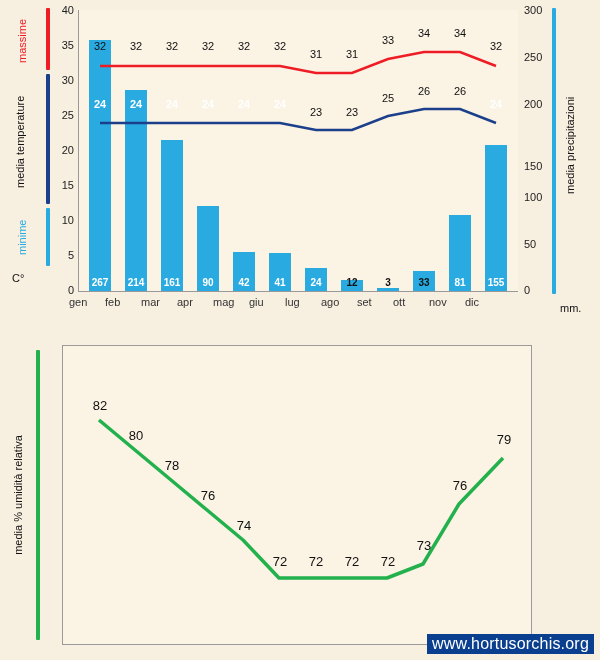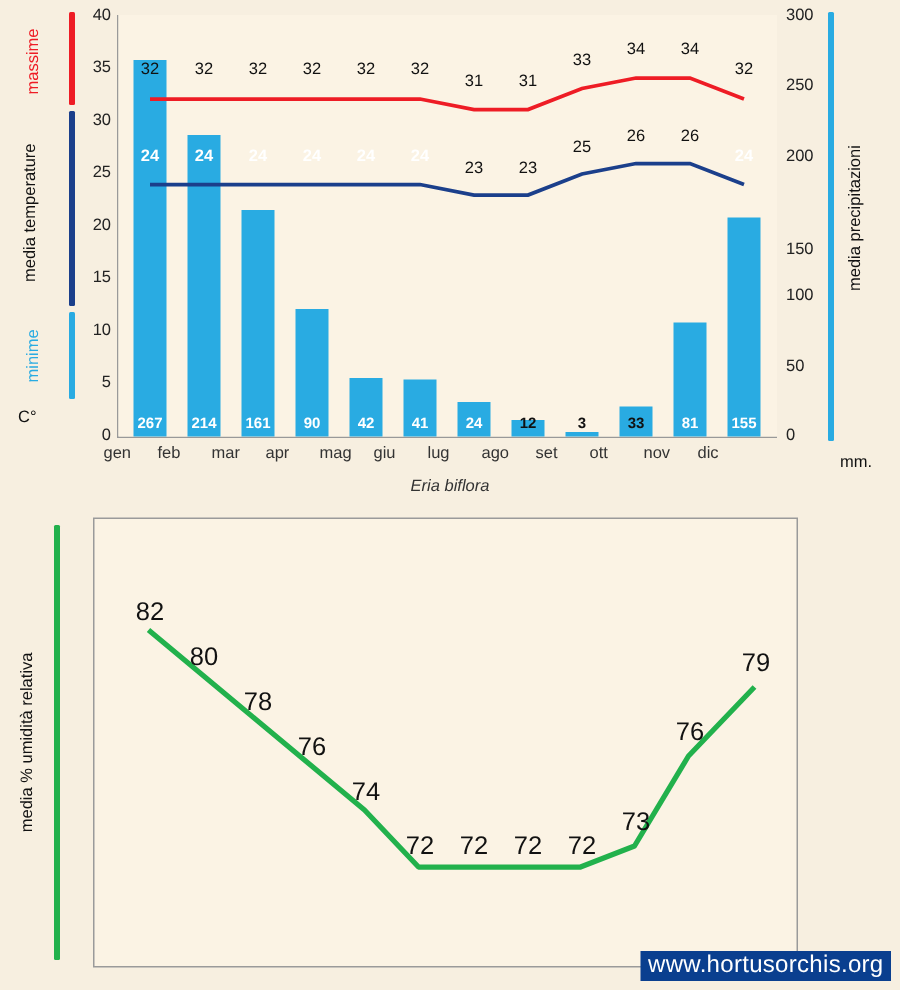--- a/index.html
+++ b/index.html
@@ -87,21 +87,21 @@
   
   #bottom-chart{left:0;top:340px;width:600px;height:320px;}
   .plot-area2{
     position:absolute;
     left:62px;top:5px;width:470px;height:300px;
     background:#fbf3e4;
     border:1px solid #9a9a9a;
     box-sizing:border-box;
   }
   .hval{
-    position:absolute;font-size:17px;color:#111;text-align:center;width:26px;
+    position:absolute;font-size:13px;color:#111;text-align:center;width:26px;
   }
   .green-axis{
     position:absolute;left:36px;top:10px;width:4px;height:290px;background:#22b14c;border-radius:1px;
   }
   .ylabel2{
     position:absolute;left:12px;top:95px;
     writing-mode:vertical-rl;transform:rotate(180deg);
     font-size:11px;color:#111;
   }
   .watermark{
@@ -217,21 +217,20 @@
   <div class="monthlabel" style="left:177px;">apr</div>
   <div class="monthlabel" style="left:213px;">mag</div>
   <div class="monthlabel" style="left:249px;">giu</div>
   <div class="monthlabel" style="left:285px;">lug</div>
   <div class="monthlabel" style="left:321px;">ago</div>
   <div class="monthlabel" style="left:357px;">set</div>
   <div class="monthlabel" style="left:393px;">ott</div>
   <div class="monthlabel" style="left:429px;">nov</div>
   <div class="monthlabel" style="left:465px;">dic</div>
 
-  <div class="caption" style="top:318px;">Eria biflora</div>
 </div>
 
 <div class="panel" id="bottom-chart">
   <div class="green-axis"></div>
   <div class="ylabel2">media % umidità relativa</div>
 
   <div class="plot-area2">
     <svg width="468" height="298" style="position:absolute;left:0;top:0;">
 
       <polyline fill="none" stroke="#22b14c" stroke-width="3.5" stroke-linejoin="round" points="36,74 72,104 108,134 144,164 180,194 216,232 252,232 288,232 324,232 360,218 396,158 440,112"></polyline>

